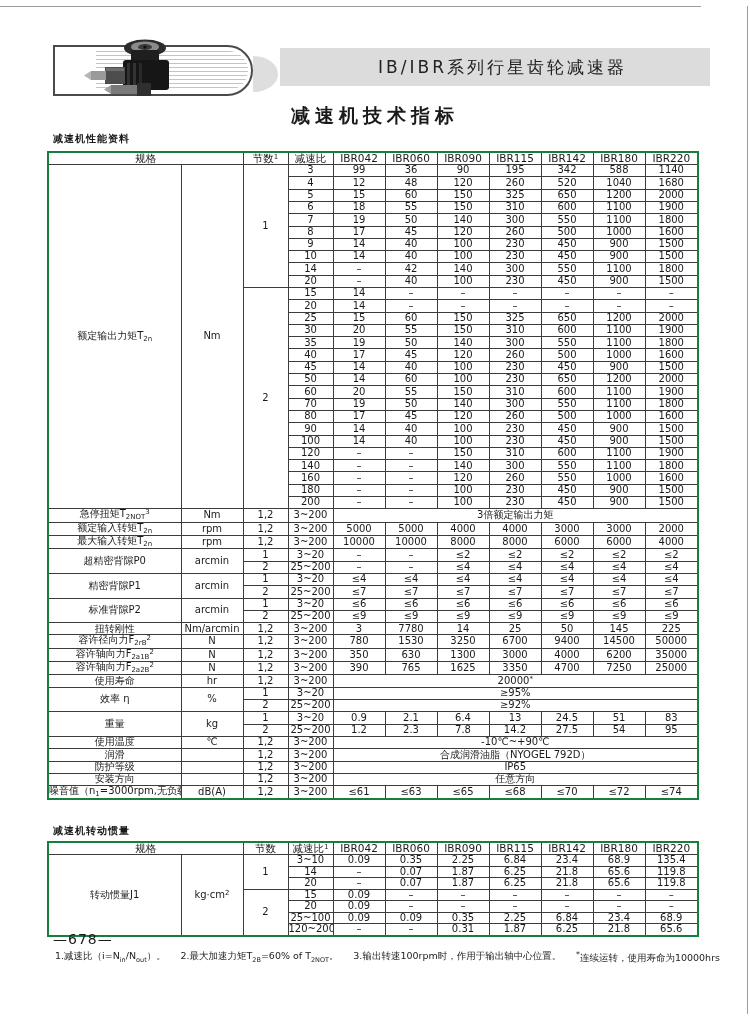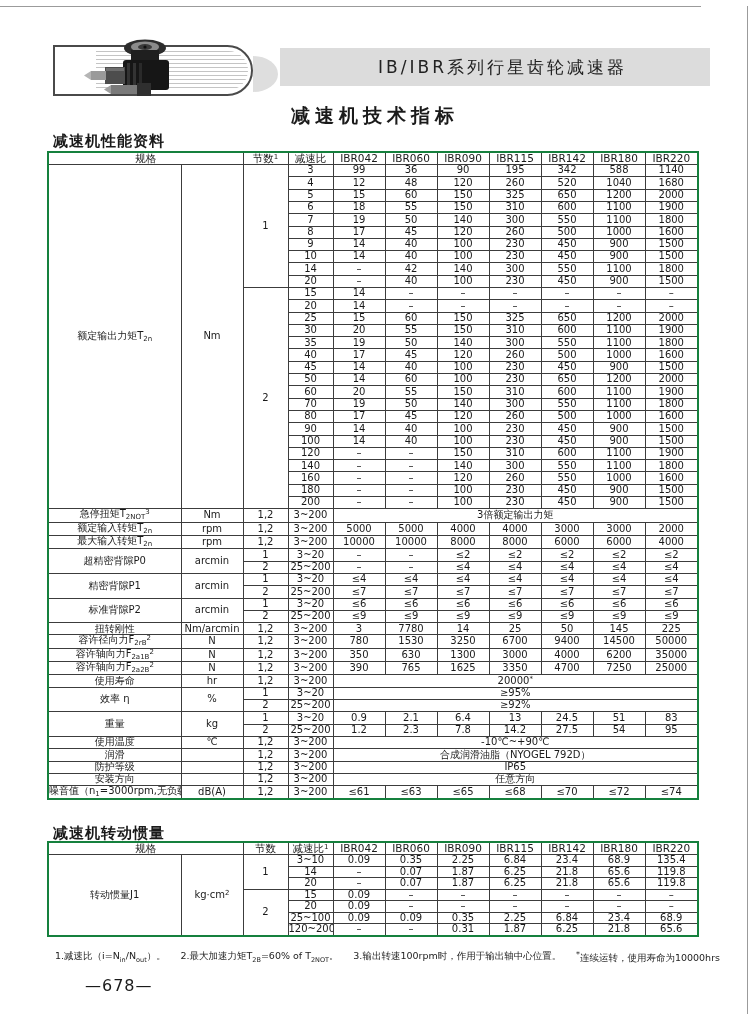--- a/index.html
+++ b/index.html
@@ -28,21 +28,21 @@
   .banner {
     position:absolute; left:280px; top:48px; width:415px; height:38px; background:#dcdcdc;
     display:flex; align-items:center; justify-content:center;
     font-size:17px; letter-spacing:3px; color:#222;padding-left:15px;
   }
 
   .page-title {
     position:absolute; left:0; top:103px; width:750px; text-align:center;
     font-size:19px; font-weight:bold; letter-spacing:5px;
   }
-  .section-title { position:absolute; font-size:15px; font-weight:bold; letter-spacing:1px; }
+  .section-title { position:absolute; font-size:10px; font-weight:bold; letter-spacing:1px; }
   #sec-perf-title { left:53px; top:132px; }
   #sec-inertia-title { left:53px; top:824px; }
 
   
   table.spec {
     border-collapse:collapse; table-layout:fixed; width:650px;
     border:2px solid #15803d; position:absolute; left:47px;
   }
   #perf-table { top:151px; }
   #inertia-table { top:841px; }
@@ -56,21 +56,21 @@
   table.spec th { font-size:10.5px; }
   table.spec sub { font-size:7px; vertical-align:-2px; }
   table.spec sup { font-size:7px; vertical-align:3px; }
   td.lbl-sm { font-size:8.5px; }
 
   .footnotes {
     position:absolute; left:55px; top:950px; width:665px;
     display:flex; justify-content:space-between; font-size:9.5px; color:#222;
   }
   .footnotes sub { font-size:6.5px; }
-  .page-num { position:absolute; left:53px; top:976px; font-size:16px; letter-spacing:1px;margin-left:32px; }
+  .page-num { position:absolute; left:53px; top:931px; font-size:14px; letter-spacing:1px; }
 </style>
 </head>
 <body>
 
 <div id="page">
   <div class="top-rule"></div>
   <div class="right-rule"></div>
 
   <div class="logo-box">
     <div class="hatch-lines"></div>

